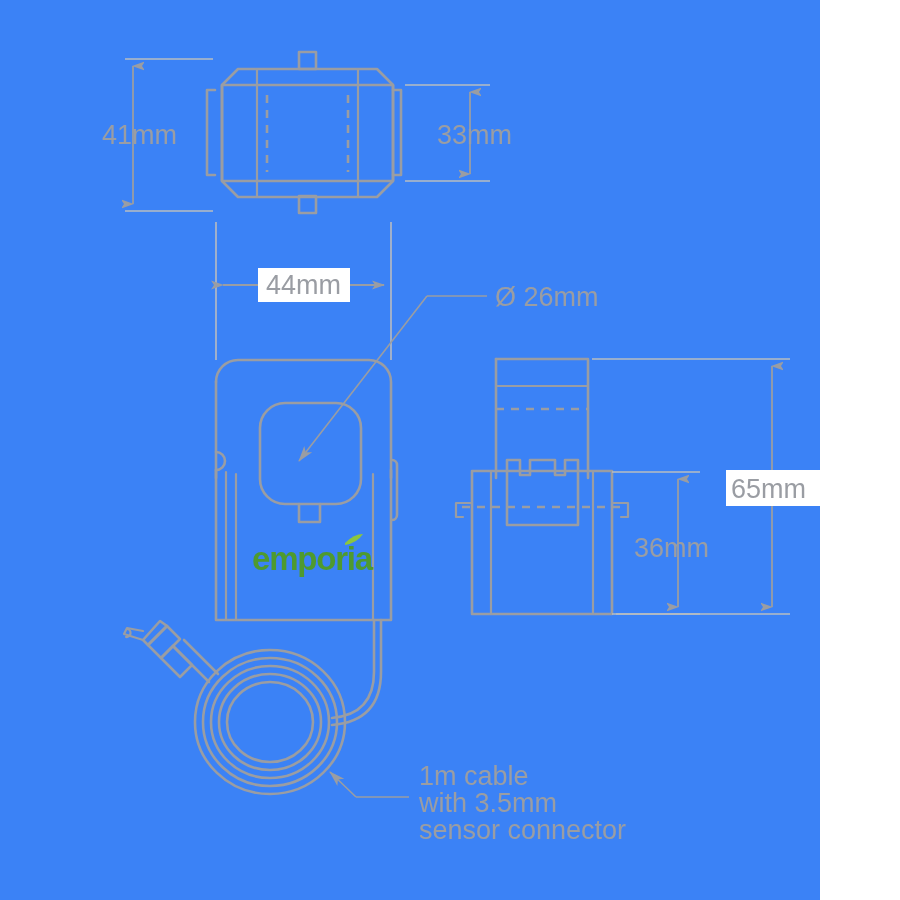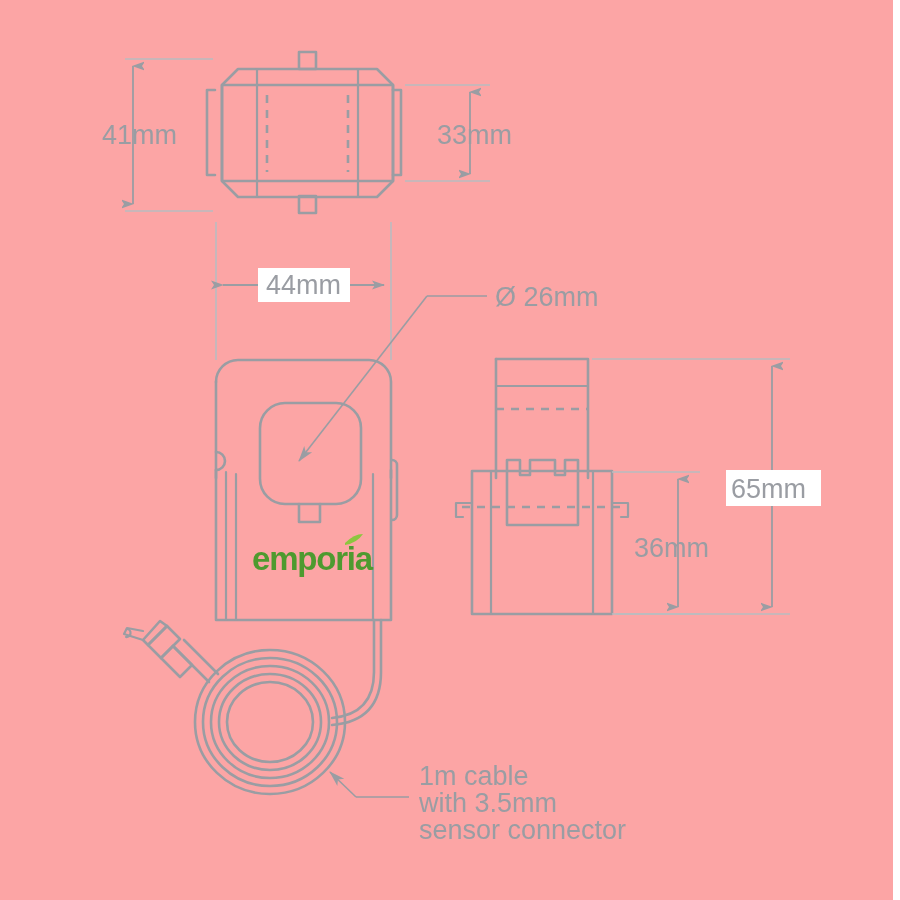--- a/index.html
+++ b/index.html
@@ -6,23 +6,23 @@
   html, body {
     margin: 0;
     padding: 0;
     background: #ffffff;
   }
   body {
     font-family: "Liberation Sans", sans-serif;
   }
   #stage {
     position: relative;
-    width: 893px;
+    width: 820px;
     height: 900px;
-    background: #fca5a5;
+    background: #3b82f6;
     overflow: hidden;
   }
   #drawing {
     position: absolute;
     left: 0;
     top: 0;
     width: 900px;
     height: 900px;
   }
   .dim-text {

